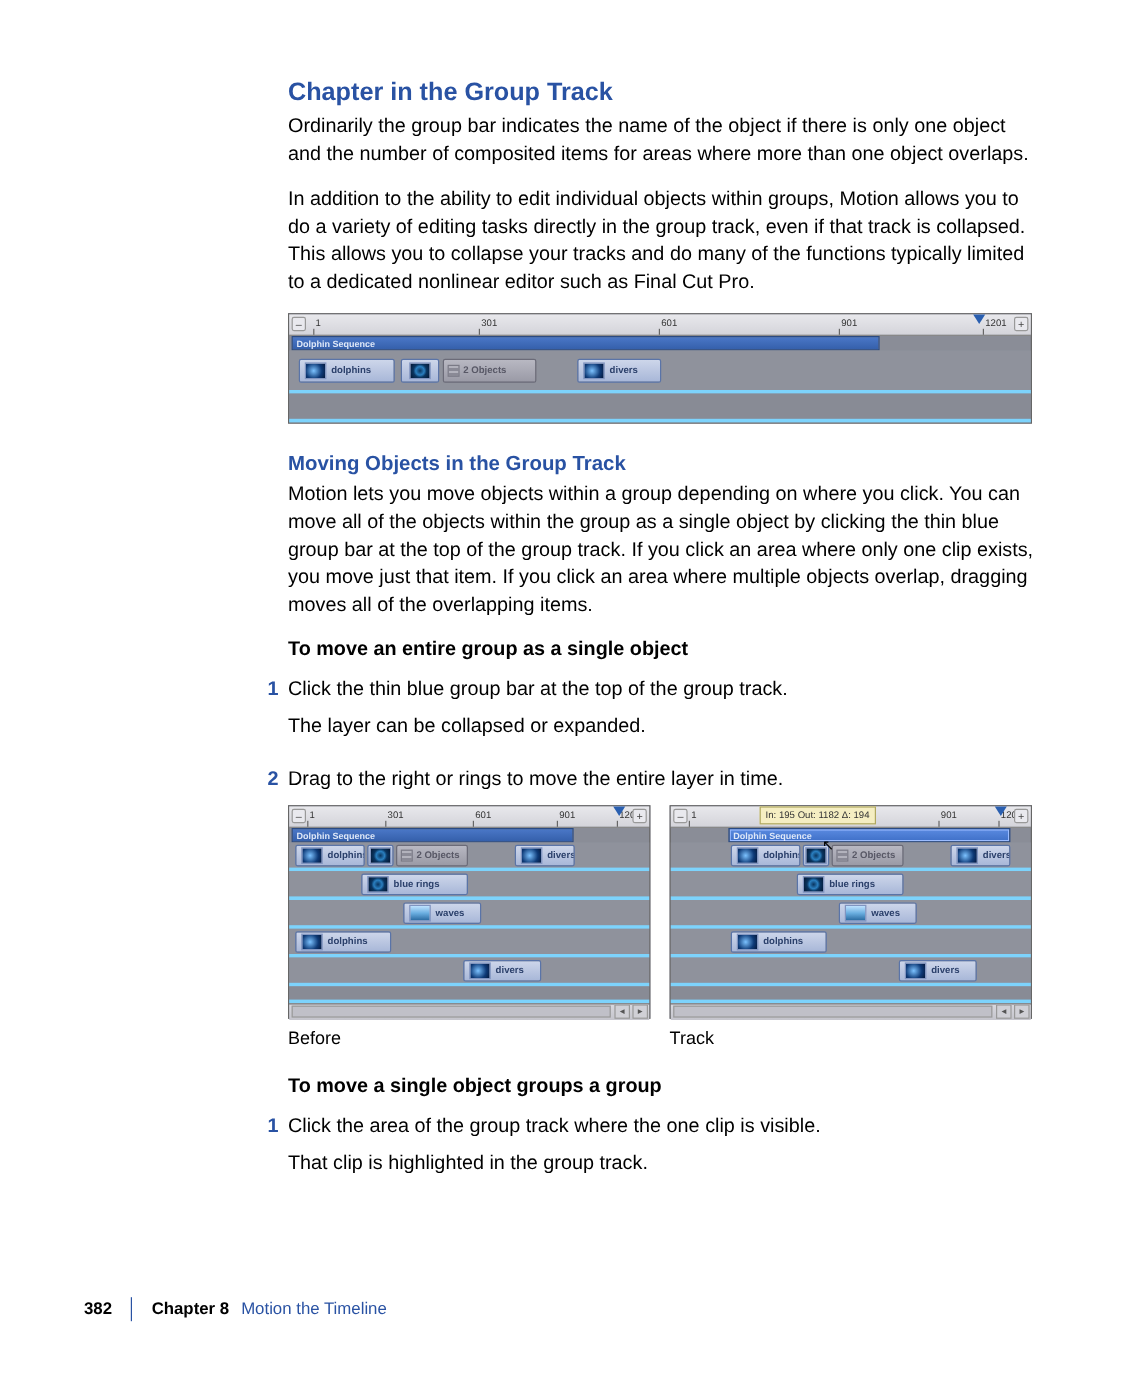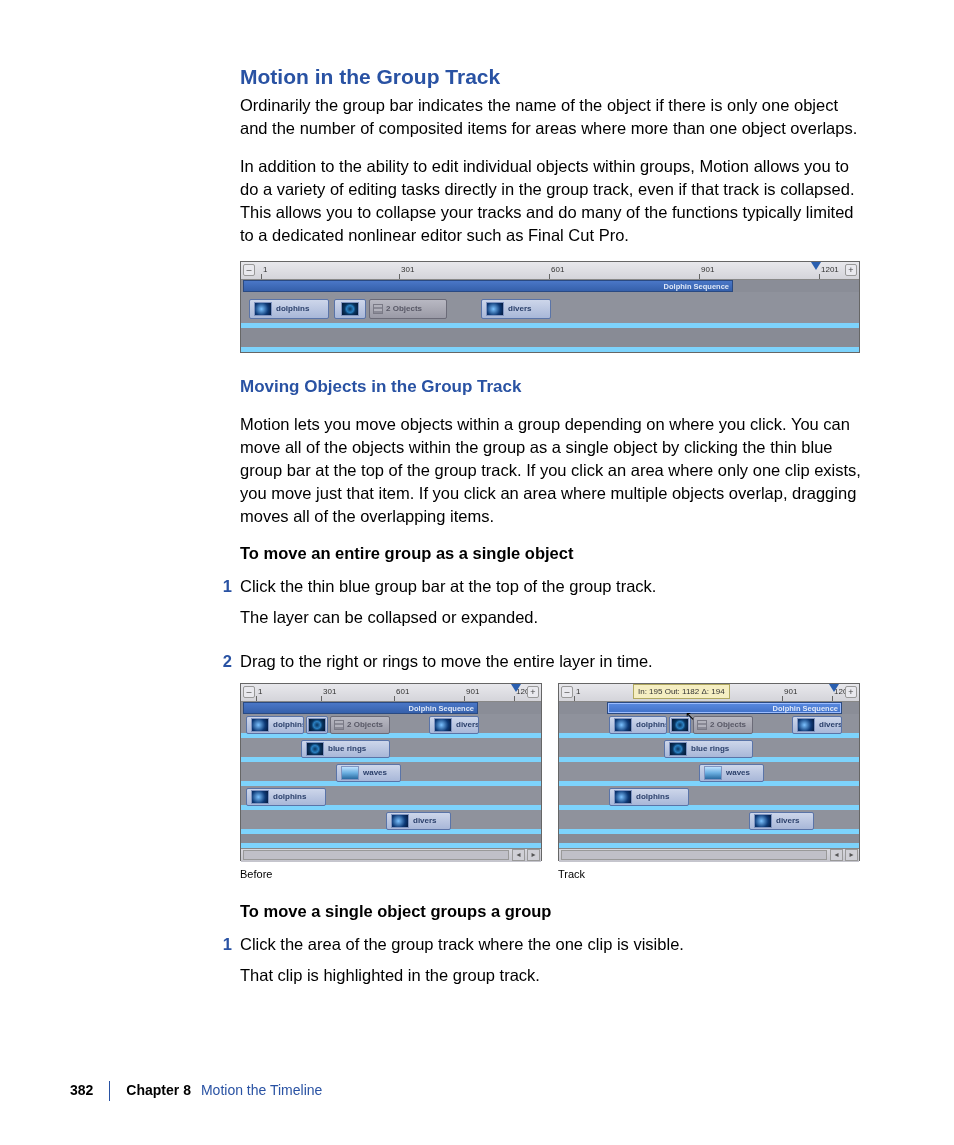--- a/index.html
+++ b/index.html
@@ -23,21 +23,21 @@
     color: #2952a3;
     font-size: 21px;
     font-weight: 600;
     margin-bottom: 3px;
   }
   h3 {
     color: #2952a3;
     font-size: 17px;
     font-weight: 600;
     margin-top: 18px;
-    margin-bottom: 14px;
+    margin-bottom: 2px;
   }
   p { margin-bottom: 14px; }
   .step-head {
     font-weight: 600;
     margin-top: 14px;
     margin-bottom: 10px;
   }
   .step {
     display: flex;
     margin-bottom: 10px;
@@ -59,21 +59,21 @@
     width: 620px;
     margin: 10px 0 22px 0;
   }
   .fig-row {
     display: flex;
     gap: 16px;
     margin: 10px 0 10px 0;
   }
   .fig-col { width: 302px; }
   .fig-caption {
-    font-size: 11px;
+    font-size: 15px;
     color: #000;
     margin-top: 6px;
   }
 
   
   .tl {
     border: 1px solid #666;
     background: #8a8d97;
     position: relative;
     font-family: Arial, sans-serif;
@@ -130,21 +130,20 @@
     background: #f5eec2;
     border: 1px solid #b0a860;
     font-size: 8px;
     padding: 1px 4px;
     color: #333;
     z-index: 3;
     white-space: nowrap;
   }
   .tl-body {
     position: relative;
-    text-align: right;
   }
   .tl-groupbar {
     height: 12px;
     background: linear-gradient(#4a77c7, #3560ab);
     border: 1px solid #2a4a82;
     position: absolute;
     font-size: 7.5px;
     color: #dfe8f8;
     padding: 0 3px;
     line-height: 11px;
@@ -165,21 +164,21 @@
   .tl-cursor::after {
     content: "↖";
     position: absolute;
     font-size: 12px;
     color: #000;
     left: -2px;
     top: -2px;
   }
   .tl-row {
     height: 28px;
-    border-bottom: 5px solid #7dd3fc;
+    border-bottom: 3px solid #7dd3fc;
     background: #8f929c;
     position: relative;
   }
   .tl-row.short { height: 24px; }
   .tl-row.tall { height: 30px; }
   .tl-clip {
     position: absolute;
     top: 3px;
     height: 20px;
     background: linear-gradient(#cdd6ea, #a8b7d8);
@@ -261,21 +260,21 @@
     margin: 0 16px 0 16px;
   }
   .footer .chapter { font-weight: 600; margin-right: 10px; }
   .footer .chtitle { color: #2952a3; }
 </style>
 </head>
 <body>
 
 <div class="content">
 
-  <h2>Motion in the Group Track</h2>
+  <h2>Chapter in the Group Track</h2>
   <p>Ordinarily the group bar indicates the name of the object if there is only one object and the number of composited items for areas where more than one object overlaps.</p>
   <p>In addition to the ability to edit individual objects within groups, Motion allows you to do a variety of editing tasks directly in the group track, even if that track is collapsed. This allows you to collapse your tracks and do many of the functions typically limited to a dedicated nonlinear editor such as Final Cut Pro.</p>
 
   <div class="fig-single">
     <div class="tl" style="height:92px;">
       <div class="tl-ruler">
         <span class="zoom-l">–</span>
         <span class="tick" style="left:22px">1</span>
         <span class="tick" style="left:160px">301</span>
         <span class="tick" style="left:310px">601</span>

